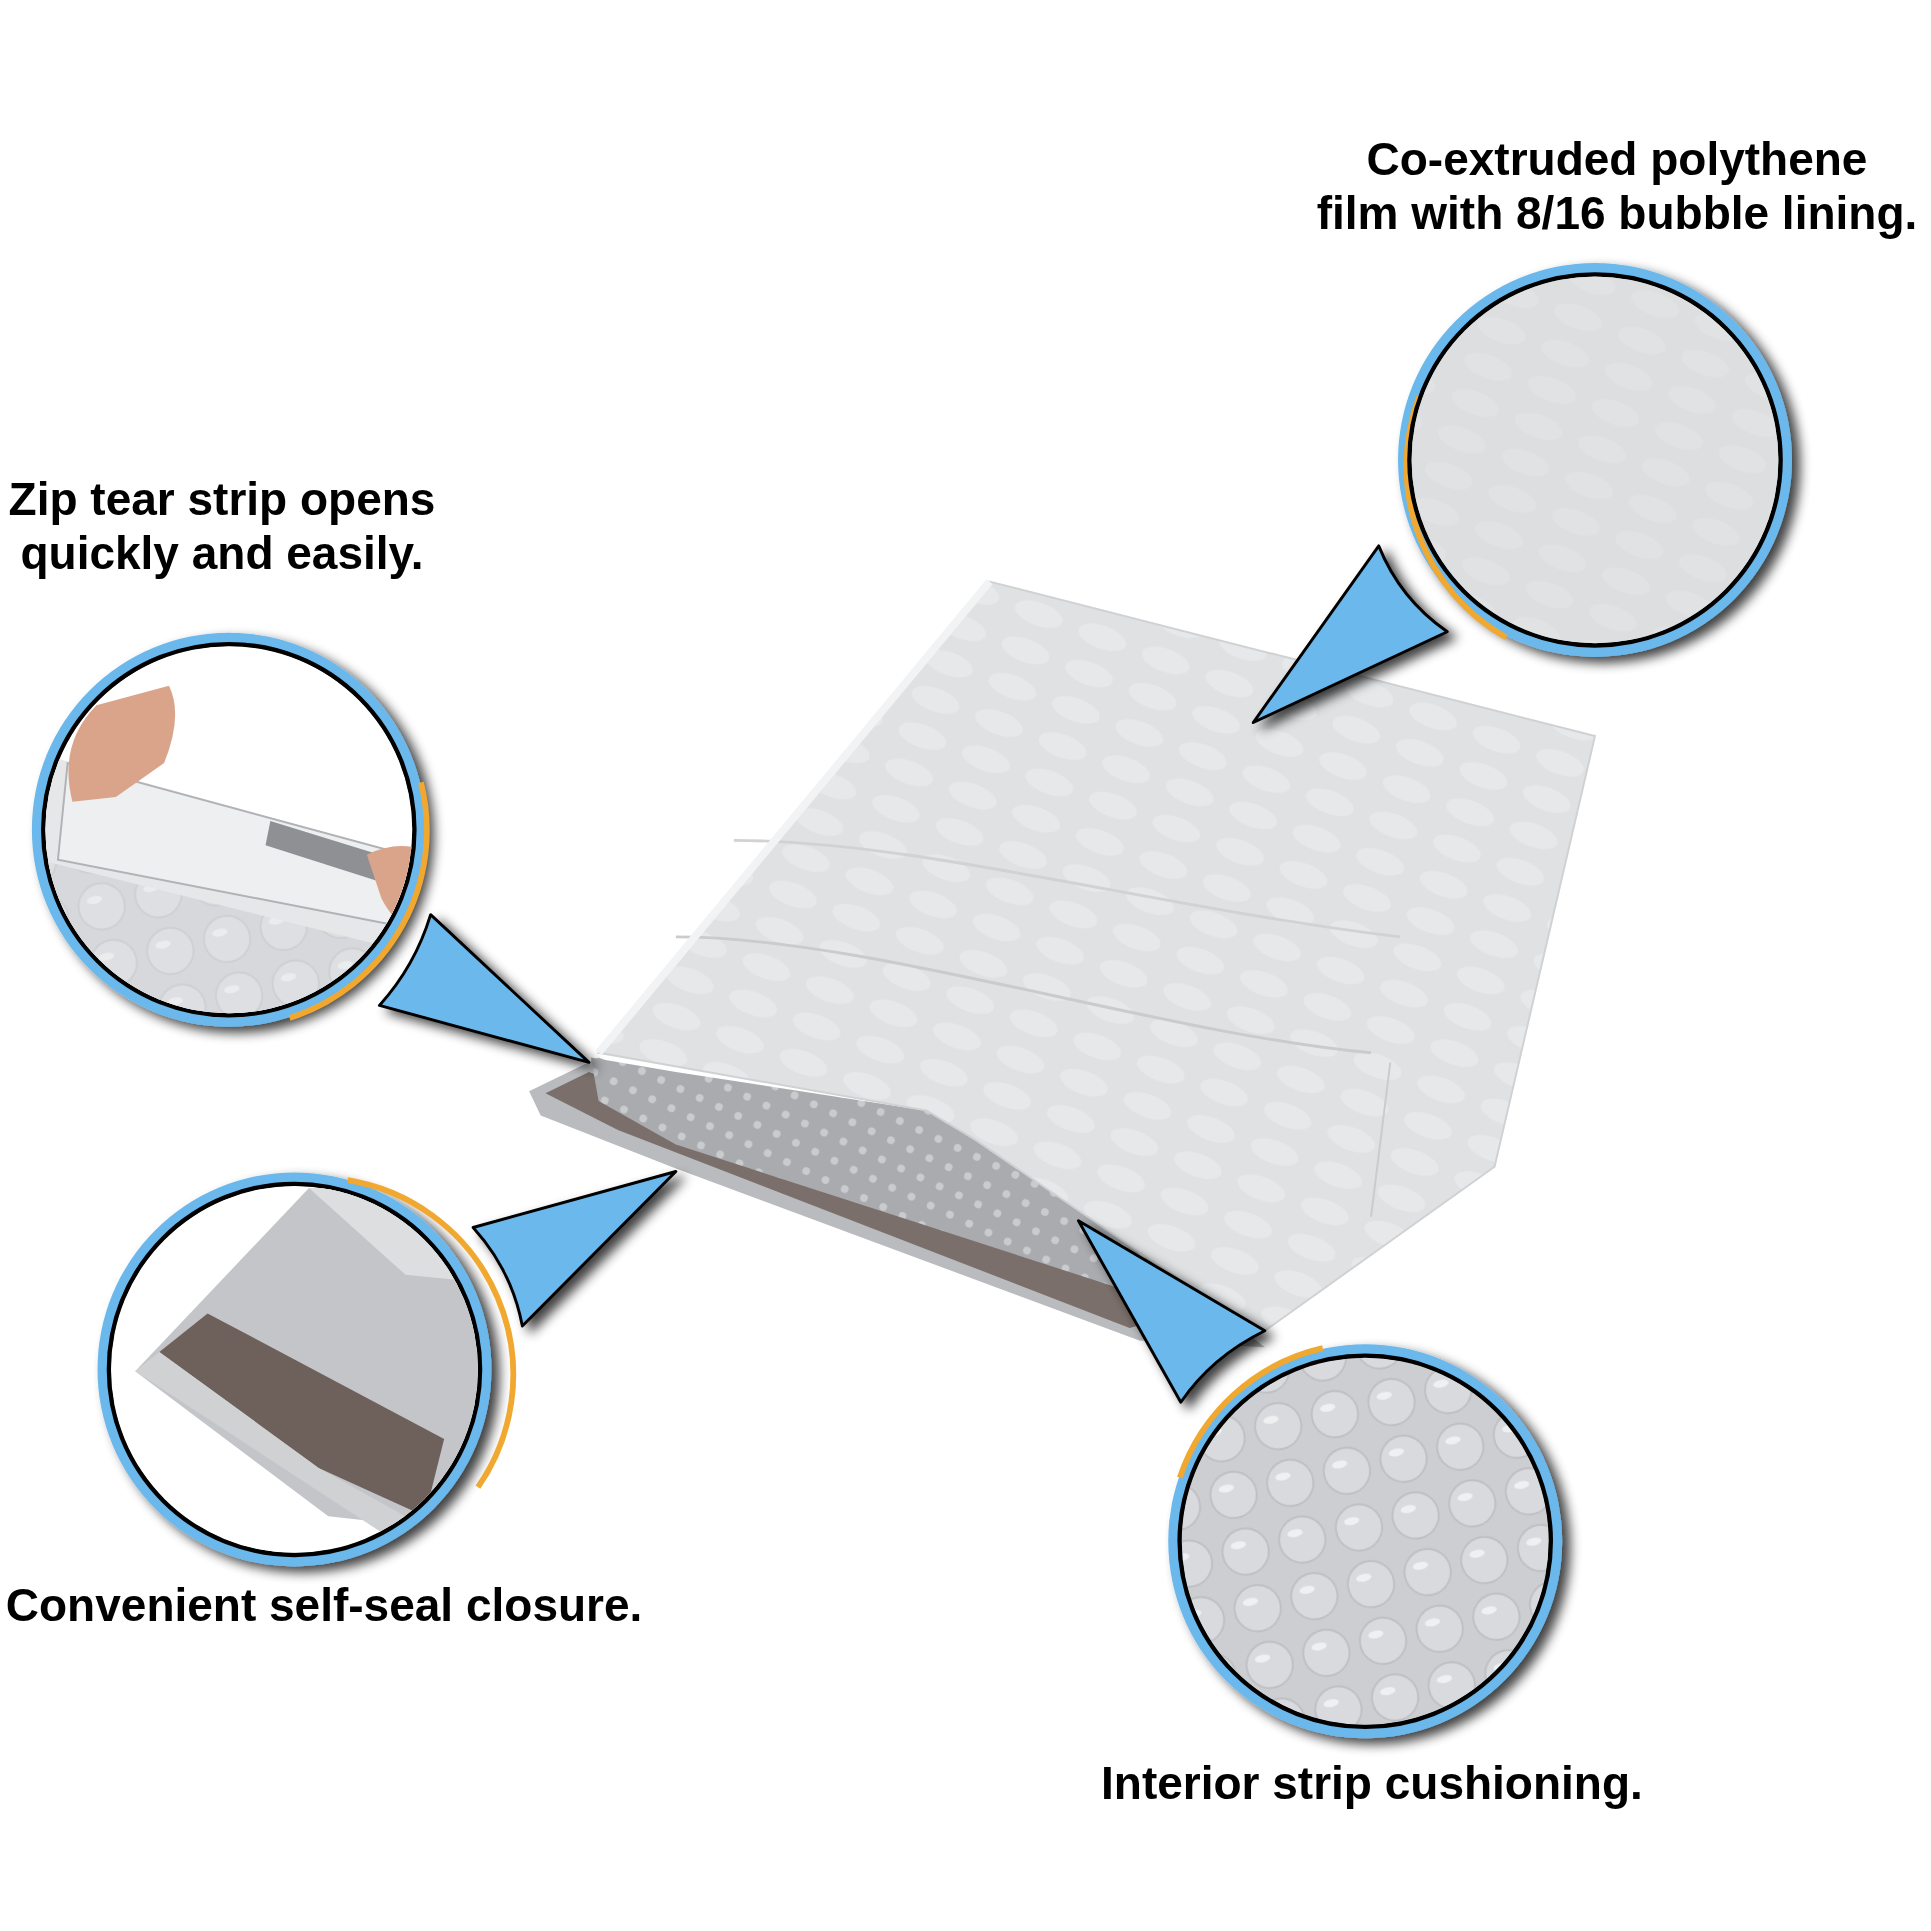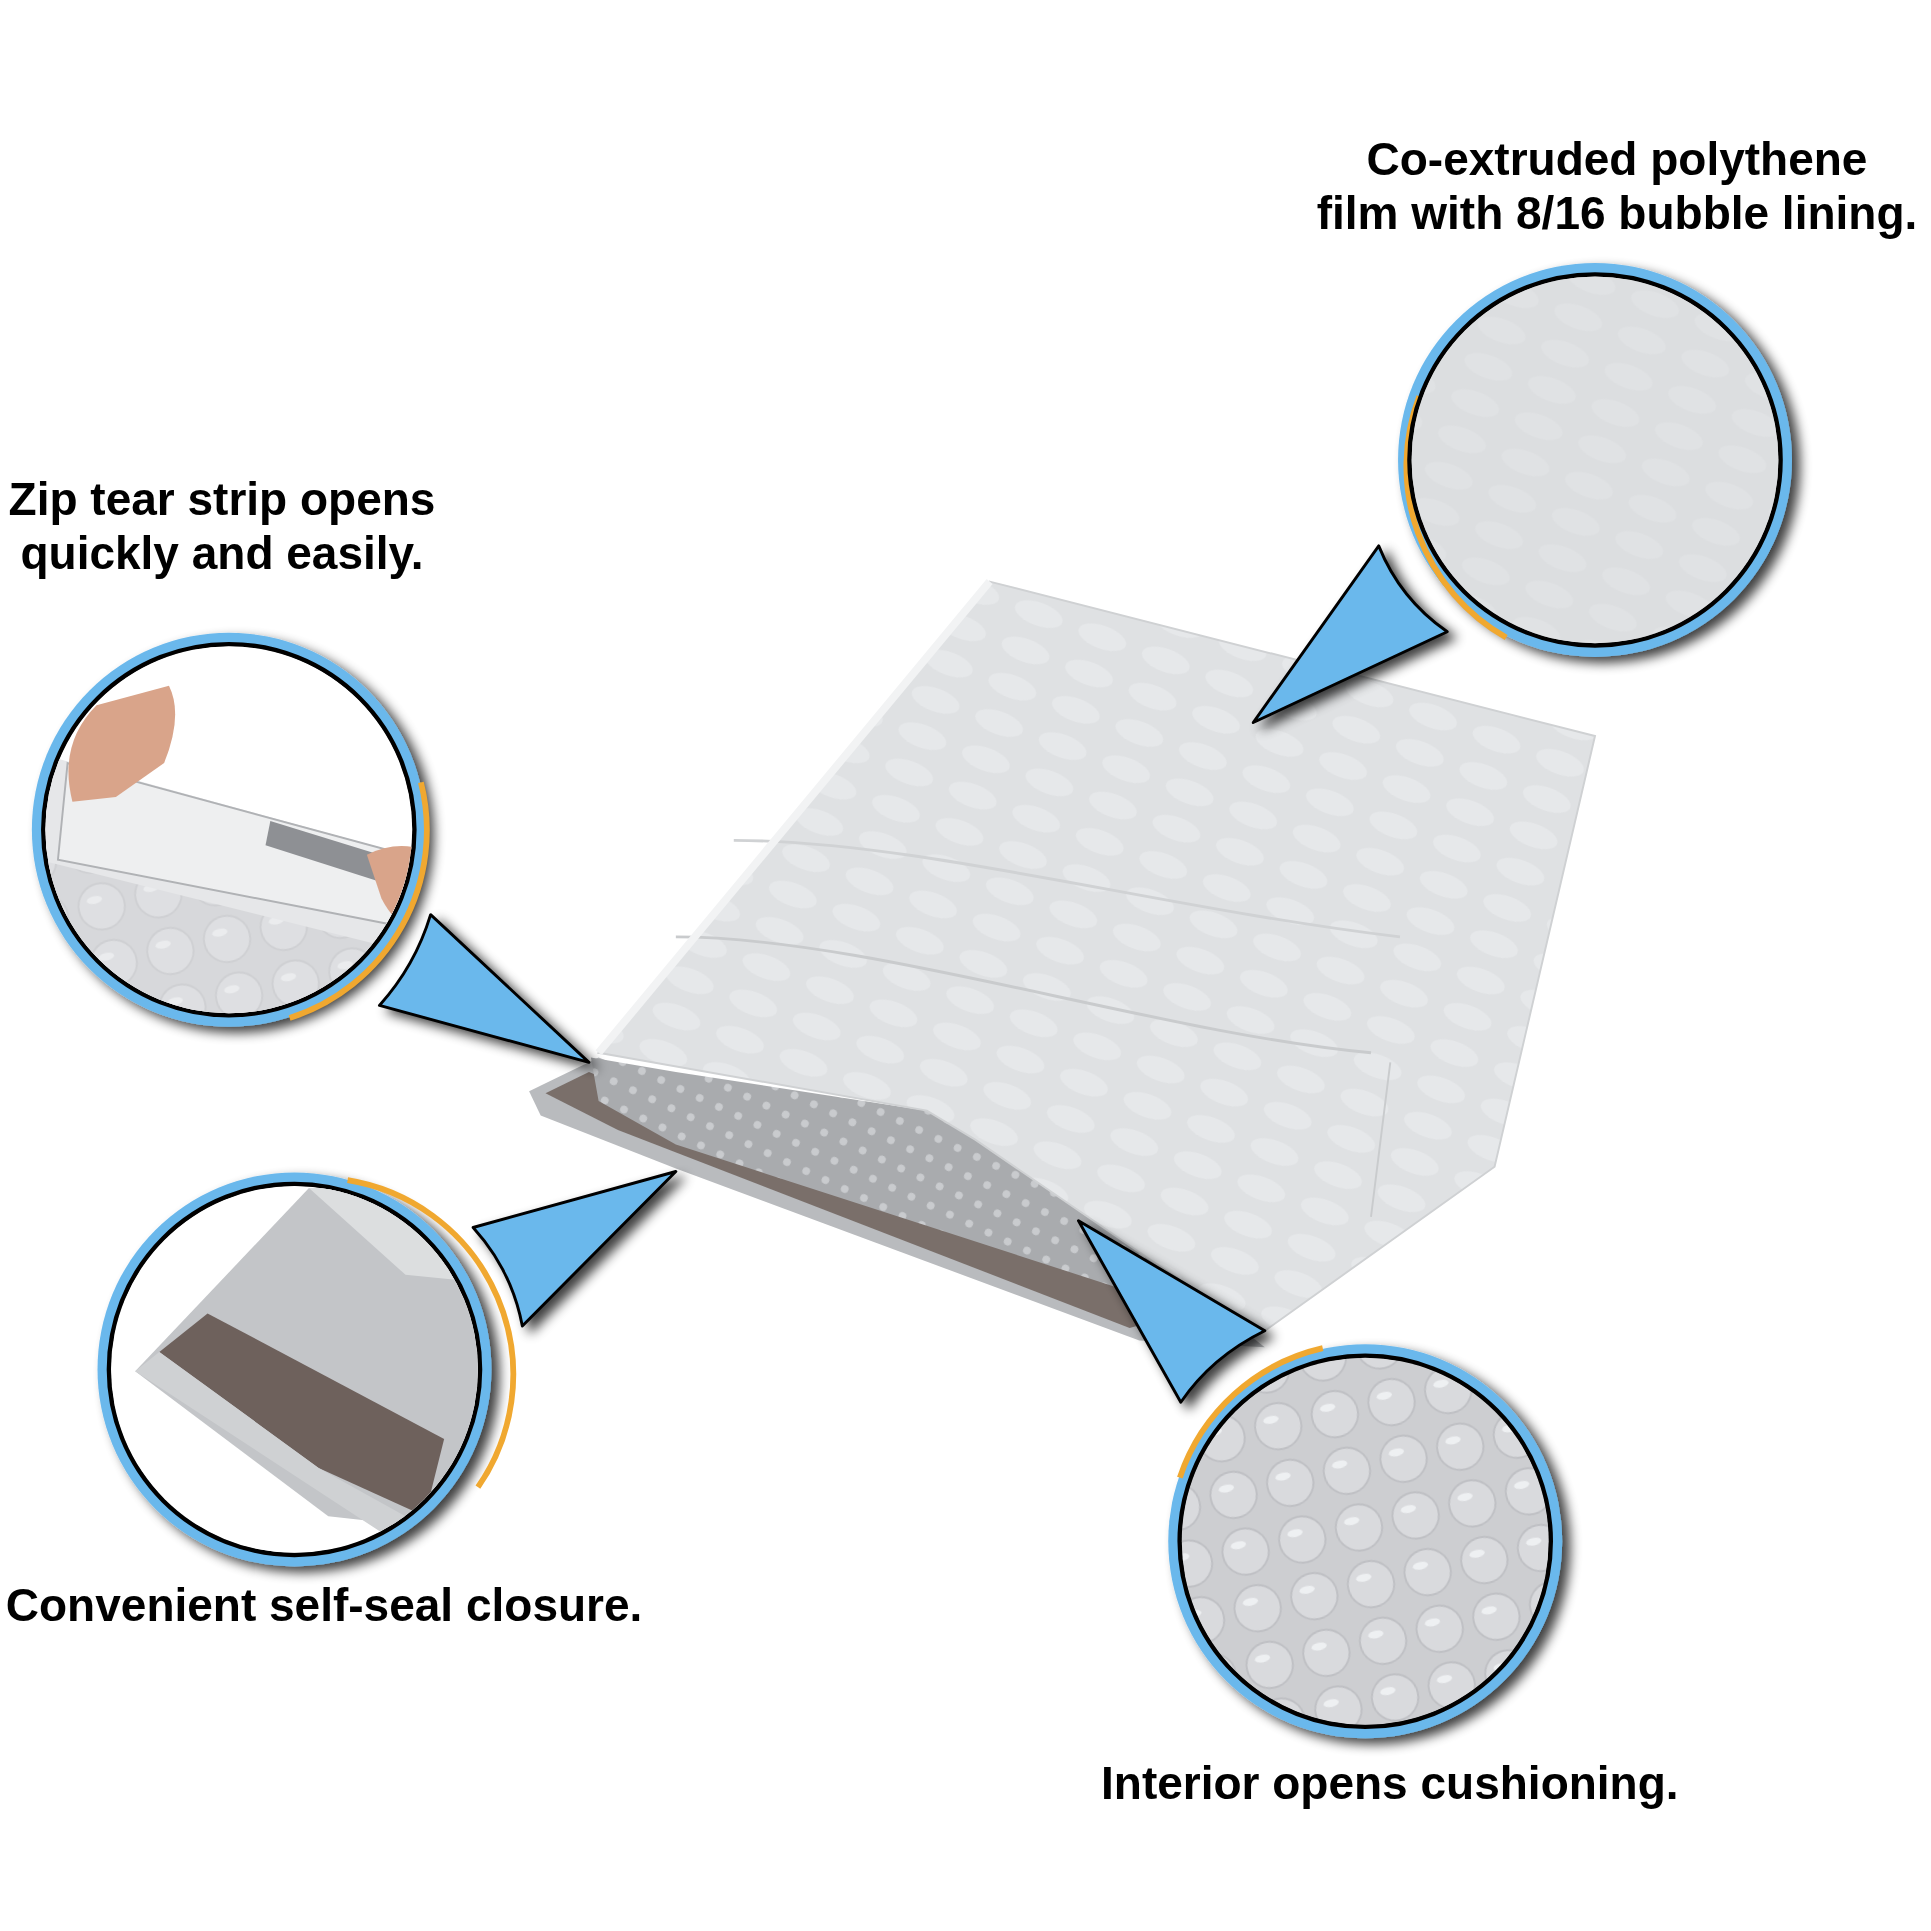--- a/index.html
+++ b/index.html
@@ -136,17 +136,17 @@
   <div class="label center" style="left:0px; top:462px; width:444px;">
     <span class="line">Zip tear strip opens</span>
     <span class="line">quickly and easily.</span>
   </div>
 
   <div class="label" style="left:5.8px; top:1568px;">
     <span class="line">Convenient self-seal closure.</span>
   </div>
 
   <div class="label" style="left:1101px; top:1746px;">
-    <span class="line">Interior opens cushioning.</span>
+    <span class="line">Interior strip cushioning.</span>
   </div>
 
 </div>
 
 
 </body></html>

